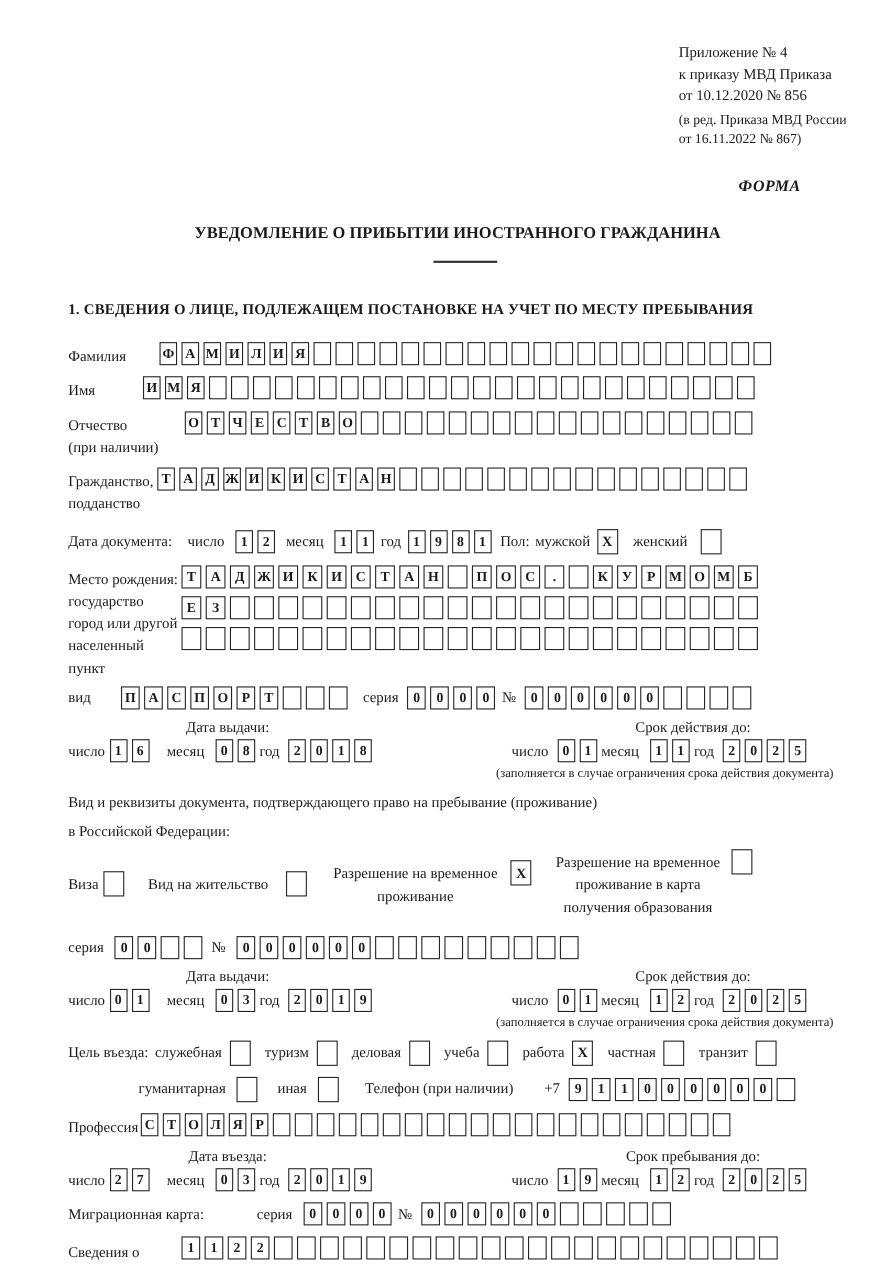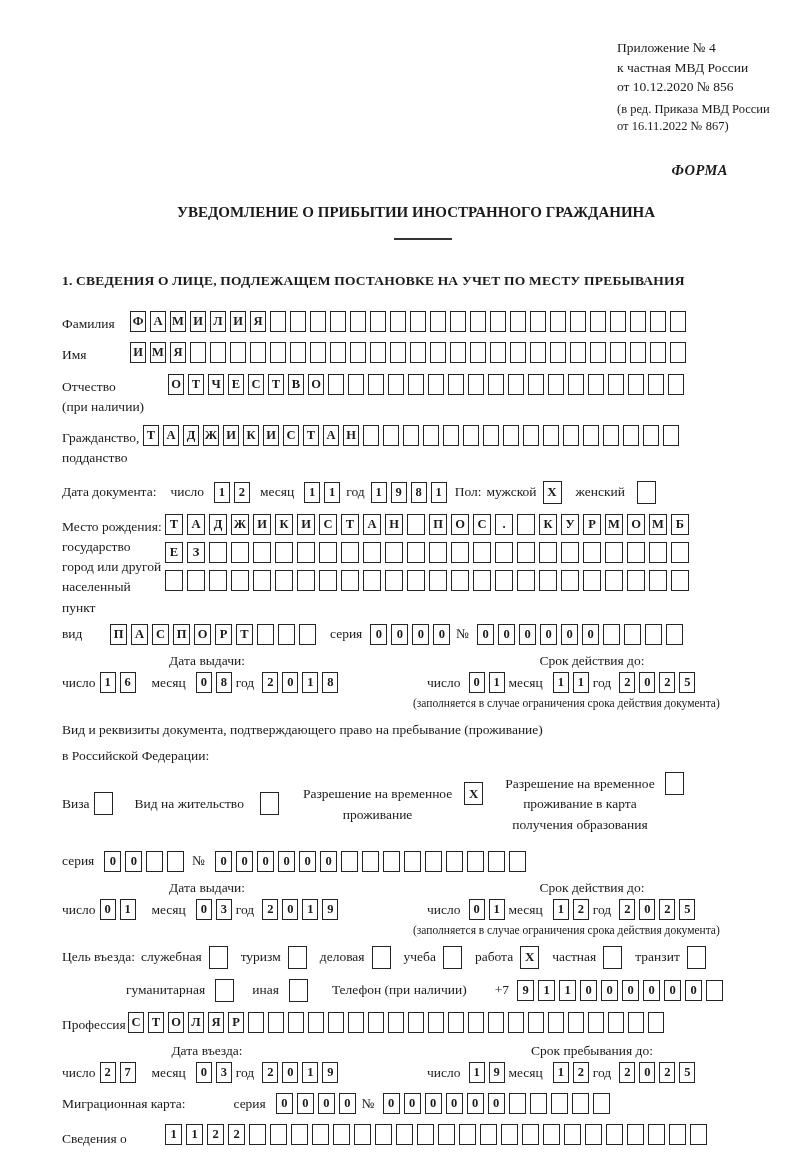--- a/index.html
+++ b/index.html
@@ -48,21 +48,21 @@
   .w-place { width: 103px; }
   .w-vid { width: 48px; }
   .w-prof { width: 66px; }
 
   .multiline { display: block; }
 
   
   .center-b { text-align: center; font-weight: bold; font-size: 13.5px; margin-top: 10px; }
 
   
-  .two-col { display: flex; margin-top: 8px; }
+  .two-col { display: flex; margin-top: 8px; gap: 38px; }
   .two-col .colL { width: 345px; flex: none; }
   .two-col .colR { flex: 1; }
   .col-head { font-size: 13.5px; text-align: center; width: 290px; }
   .colR .col-head { width: 330px; margin-left: 20px; }
   .date-row { display: flex; align-items: flex-start; margin-top: 3px; }
   .date-row .lbl { padding-top: 3px; margin-right: 4px; }
   .date-row .gap { width: 12px; flex: none; }
   .note-sm { font-size: 11.5px; margin-top: 4px; margin-left: 6px; }
 
   .plain { font-size: 13.5px; margin-top: 10px; line-height: 1.6; }
@@ -85,39 +85,39 @@
   .rep-labels { width: 103px; flex: none; font-size: 13.5px; line-height: 1.9; padding-top: 2px; }
   .rep-rows .cells { margin-bottom: 7px; }
 </style>
 </head>
 <body>
 
 <div class="page">
 
   <div class="hdr-block">
     <div>Приложение № 4</div>
-    <div>к частная МВД России</div>
+    <div>к приказу МВД Приказа</div>
     <div>от 10.12.2020 № 856</div>
   </div>
   <div class="hdr-note">
     <div>(в ред. Приказа МВД России</div>
     <div>от 16.11.2022 № 867)</div>
   </div>
   <div class="forma">ФОРМА</div>
 
   <div class="title">
     <div>УВЕДОМЛЕНИЕ О ПРИБЫТИИ ИНОСТРАННОГО ГРАЖДАНИНА</div>
     <div>
       <span class="uline"></span>
     </div>
   </div>
 
   <div class="section-h">1. СВЕДЕНИЯ О ЛИЦЕ, ПОДЛЕЖАЩЕМ ПОСТАНОВКЕ НА УЧЕТ ПО МЕСТУ ПРЕБЫВАНИЯ</div>
 
-  <div class="frow" style="margin-top:22px;">
+  <div class="frow" style="margin-top:22px;gap:15px;">
     <span class="flabel w-surname">Фамилия</span>
     <span class="cells">
         <span class="cell">Ф</span>
         <span class="cell">А</span>
         <span class="cell">М</span>
         <span class="cell">И</span>
         <span class="cell">Л</span>
         <span class="cell">И</span>
         <span class="cell">Я</span>
         <span class="cell"></span>

